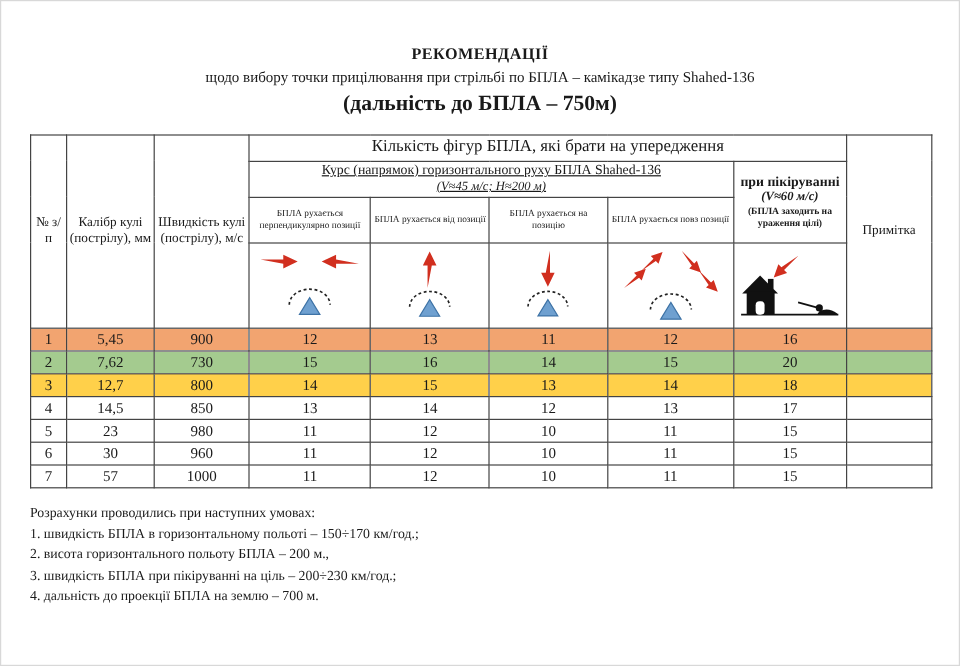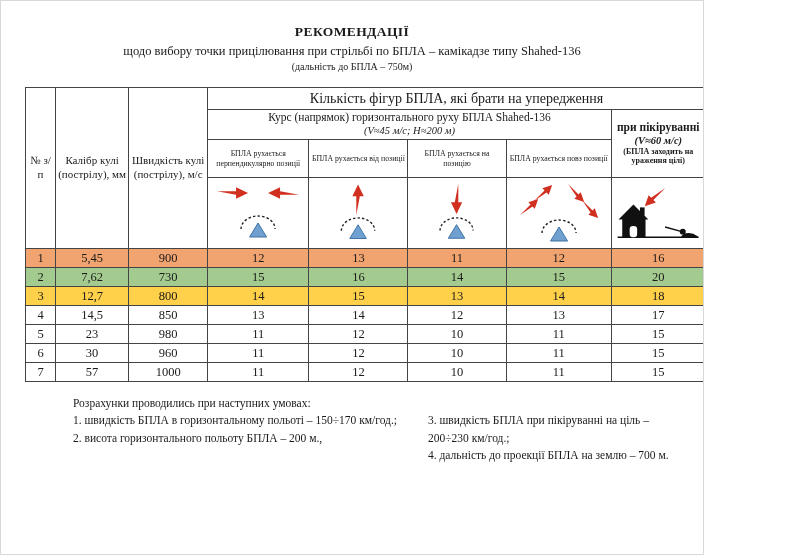--- a/index.html
+++ b/index.html
@@ -6,49 +6,49 @@
     --arrow-red:#D12F1F;
     --tri-blue:#6FA0D0;
     --tri-stroke:#3E73A6;
     --ink:#1a1a1a;
     --border:#444;
   }
   *{box-sizing:border-box;}
   html,body{margin:0;padding:0;background:#fff;}
   body{font-family:"Liberation Serif", serif;color:var(--ink);}
   .page{
-    width:704px;height:555px;background:#fff;position:relative;
-    padding:21px 24px 0 24px;border:1px solid #d8d8d8;overflow:hidden;
+    width:800px;height:555px;background:#fff;position:relative;
+    padding:34px 24px 0 24px;border:1px solid #d8d8d8;overflow:hidden;
   }
   
   .title-block{text-align:center;line-height:1.45;}
   .title-main{font-weight:bold;font-size:13.5px;letter-spacing:.4px;}
   .title-sub{font-size:12.5px;}
-  .title-range{font-weight:normal;font-size:10px;}
+  .title-range{font-weight:bold;font-size:18px;}
   
   table{border-collapse:collapse;table-layout:fixed;width:752px;margin-top:13px;}
   th,td{
     border:1px solid var(--border);
     text-align:center;vertical-align:middle;
     padding:0 2px;font-weight:normal;overflow:hidden;
   }
   .side-head{font-size:11px;line-height:1.25;}
   .lead-head{font-size:14px;height:22px;}
-  .course-head{font-size:11.5px;line-height:1.2;height:30px;}
+  .course-head{font-size:11.5px;line-height:1.2;height:30px;text-decoration:underline;}
   .dive-head{font-size:11.5px;line-height:1.15;font-weight:bold;}
   .dive-head .small{font-size:8px;line-height:1.2;}
   .italic{font-style:italic;font-size:10.5px;}
   .dir-head{font-size:7.8px;line-height:1.3;height:38px;}
   .pict-cell{height:70px;padding:0;}
   .pict-cell svg{display:block;margin:0 auto;}
   .data-row td{font-size:12.5px;height:19px;line-height:1;}
   use.arr-use{fill:var(--arrow-red);}
   
-  .footnotes{margin-top:13px;font-size:11.5px;line-height:1.5;margin-left:48px;}
-  .fn-cols{display:flex;}
+  .footnotes{margin-top:13px;font-size:11.5px;line-height:1.5;}
+  .fn-cols{display:flex;flex-direction:column;}
   .fn-col-left{width:355px;}
   .fn-col-right{flex:1;}
 </style>
 </head>
 <body>
 
 <svg width="0" height="0" style="position:absolute" aria-hidden="true">
   <defs>
     <path id="arr" d="M0,-1.8 L19,-1.8 L19,-5.8 L31,0 L19,5.8 L19,1.8 Z"></path>
     <g id="pos">

